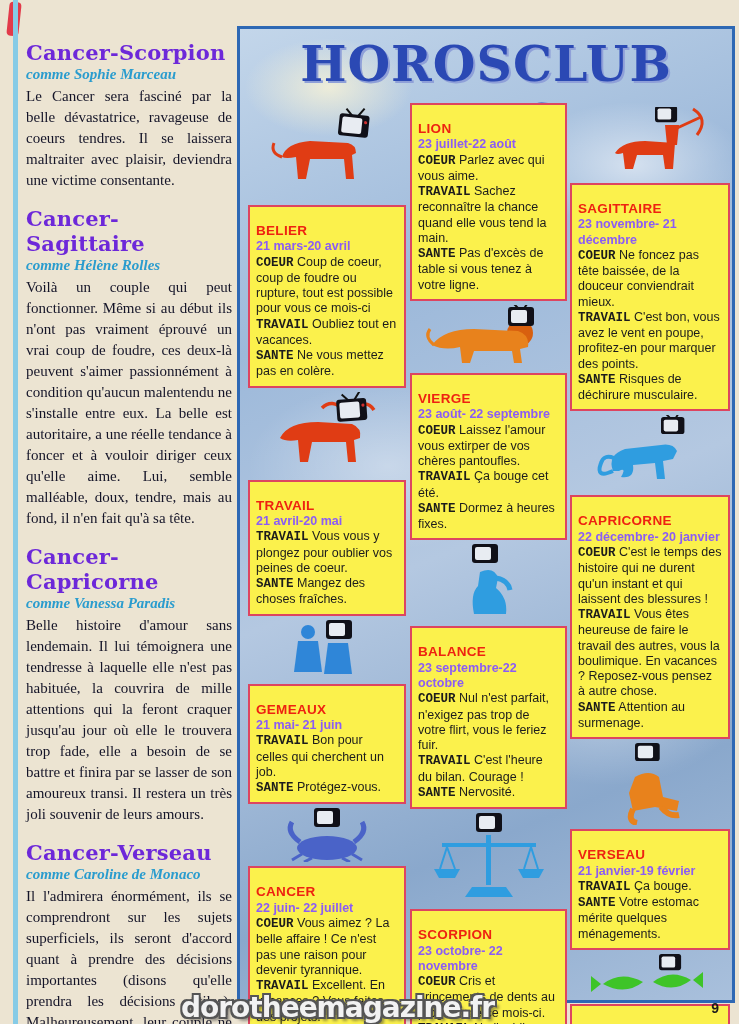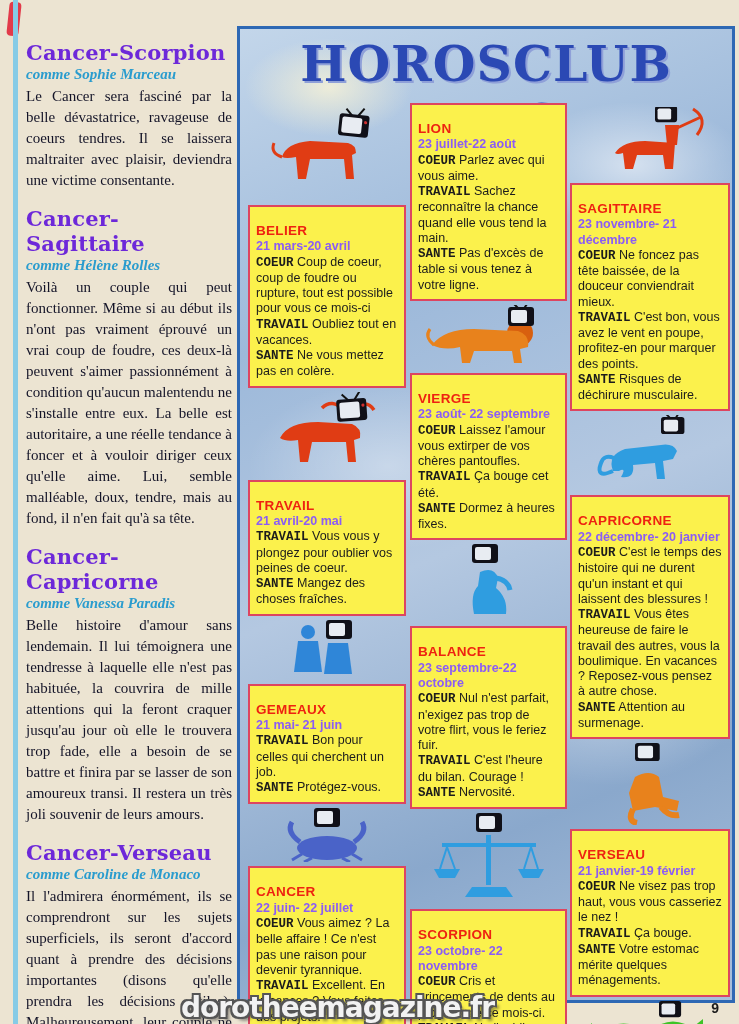--- a/index.html
+++ b/index.html
@@ -290,21 +290,20 @@
           <g transform="translate(60,0) scale(0.95)">
             <path d="M5,-4 L12,3 M21,-6 L15,3" stroke="#111" stroke-width="2" fill="none"></path>
             <rect width="26" height="19" rx="3" fill="#101018"></rect>
             <rect x="3" y="3" width="16" height="13" rx="2" fill="#e8ecf2"></rect>
           </g>
         </svg>
       </div>
       <div class="sign-box">
         <div class="sign-name">VERSEAU</div>
         <div class="sign-dates">21 janvier-19 février</div>
-        <p class="sign-line"><b class="kw">COEUR</b> <span>Ne visez pas trop haut, vous vous casseriez le nez !</span></p>
         <p class="sign-line"><b class="kw">TRAVAIL</b> <span>Ça bouge.</span></p>
         <p class="sign-line"><b class="kw">SANTE</b> <span>Votre estomac mérite quelques ménagements.</span></p>
       </div>
 
       <div class="figure" style="height:46px">
         <svg width="150" height="46" viewBox="0 0 150 46">
           <path fill="#3ec428" d="M28,30 Q46,16 68,28 Q50,42 28,30 Z M26,30 l-10,-8 0,16 Z"></path>
           <path fill="#3ec428" d="M78,28 Q96,14 116,26 Q98,40 78,28 Z M118,26 l10,-8 0,16 Z"></path>
           <g transform="translate(84,0) scale(0.85)">
             <path d="M5,-4 L12,3 M21,-6 L15,3" stroke="#111" stroke-width="2" fill="none"></path>

